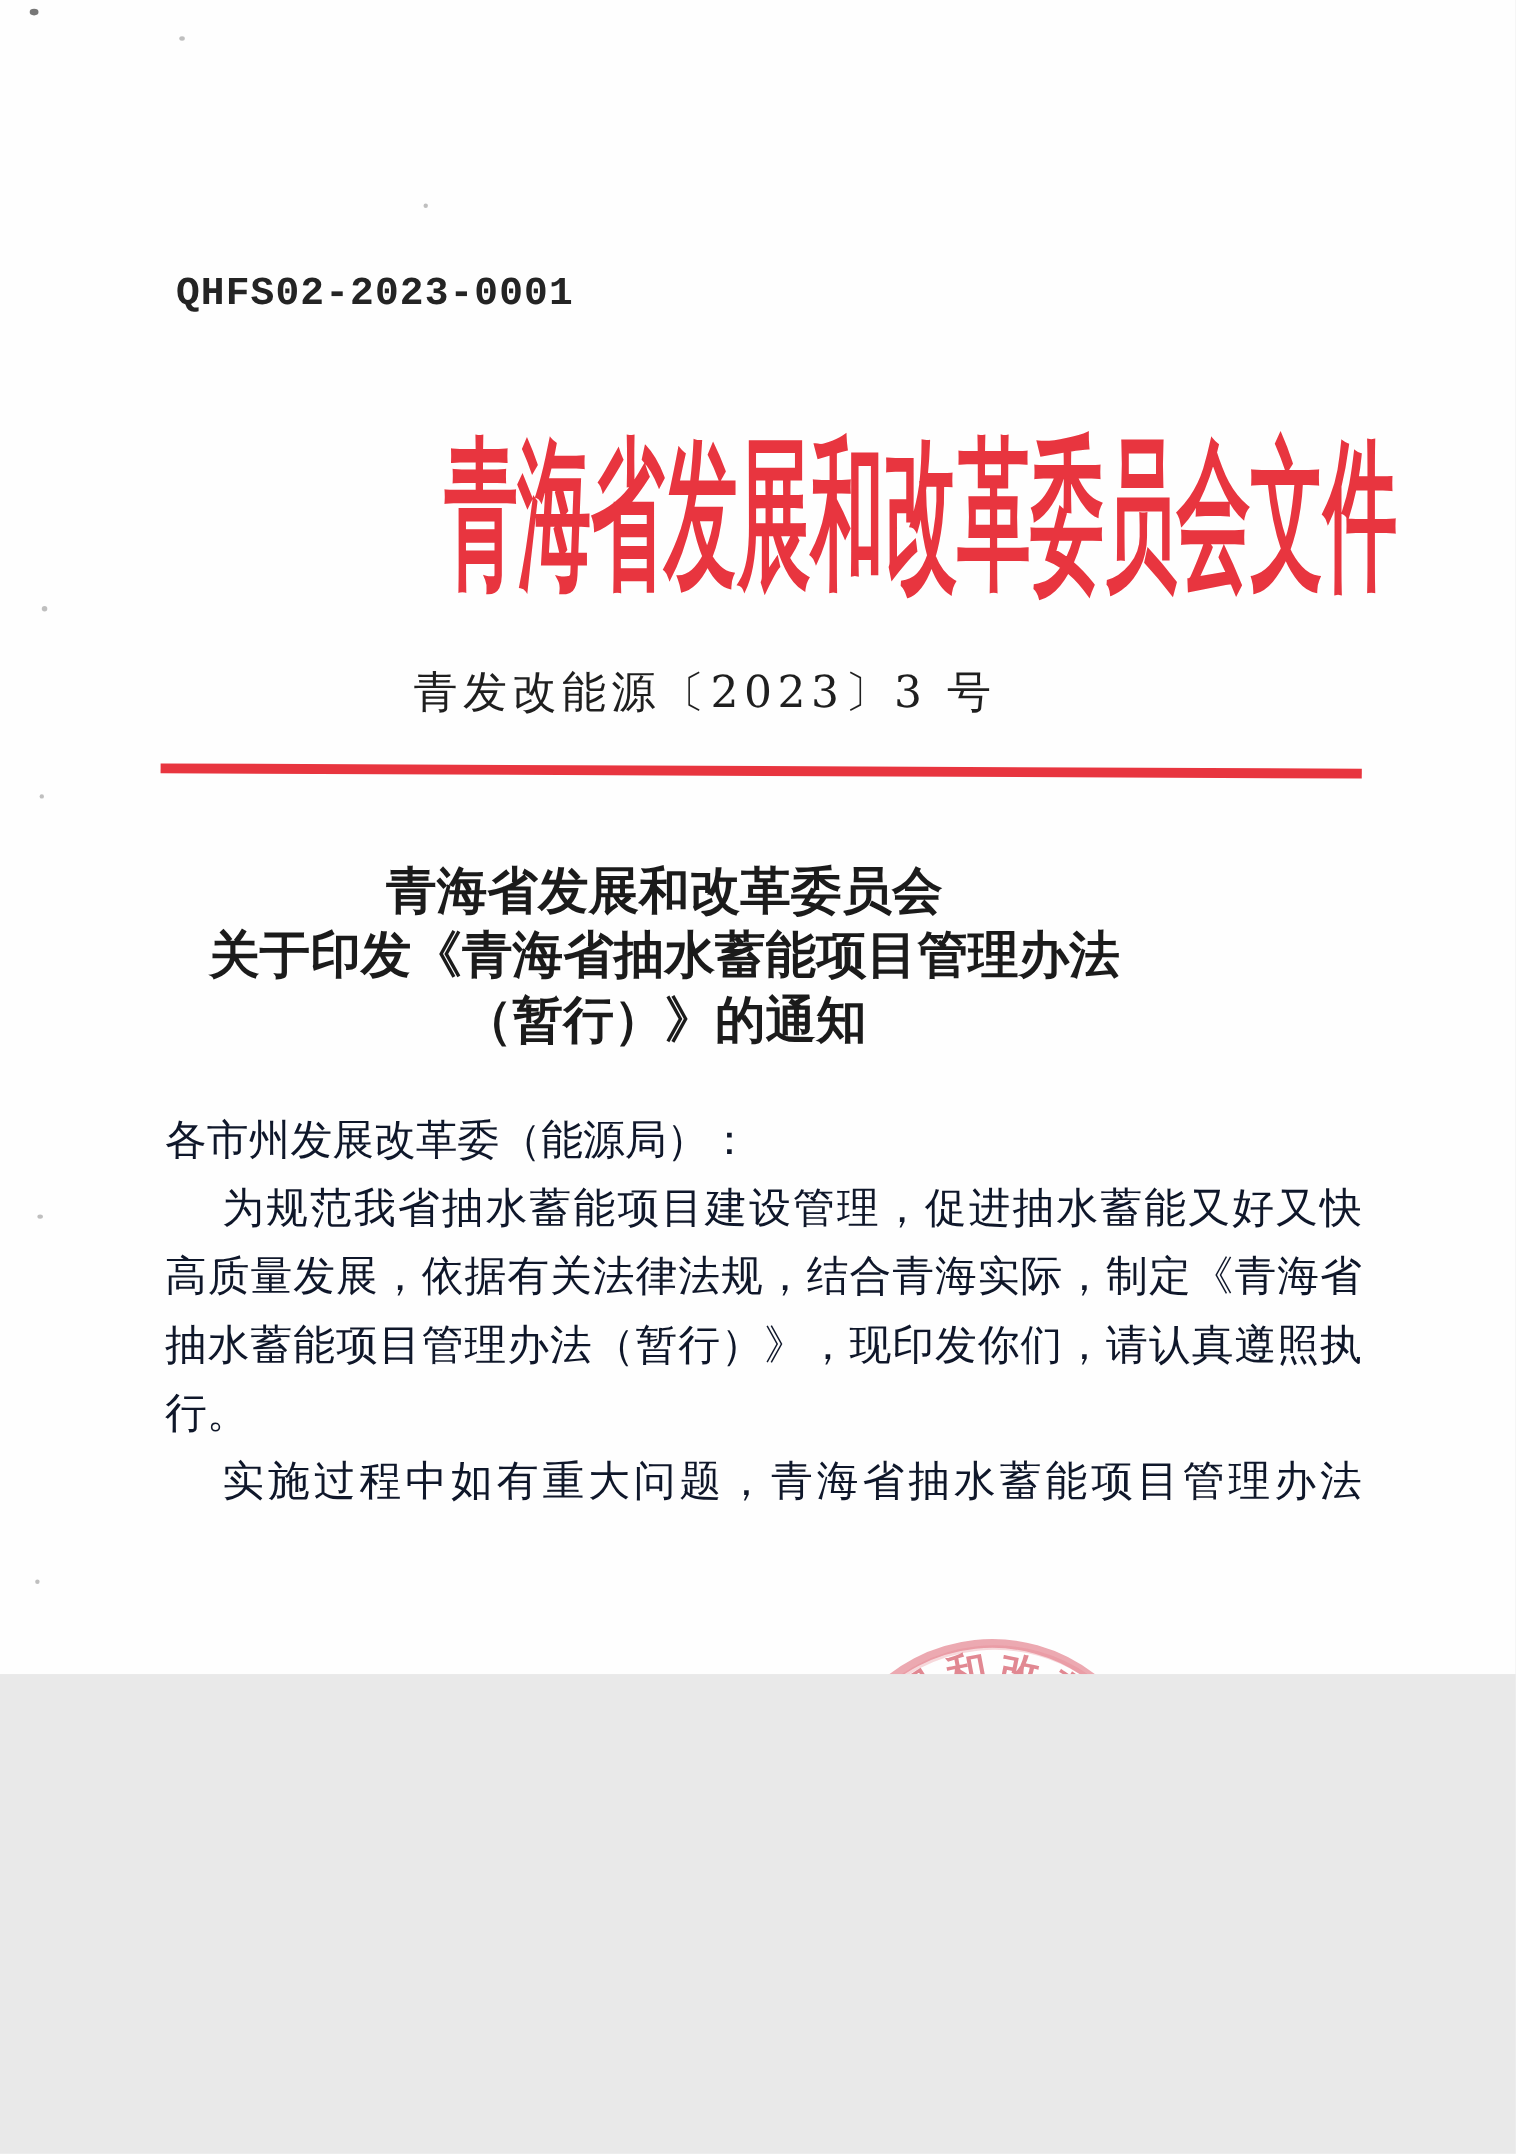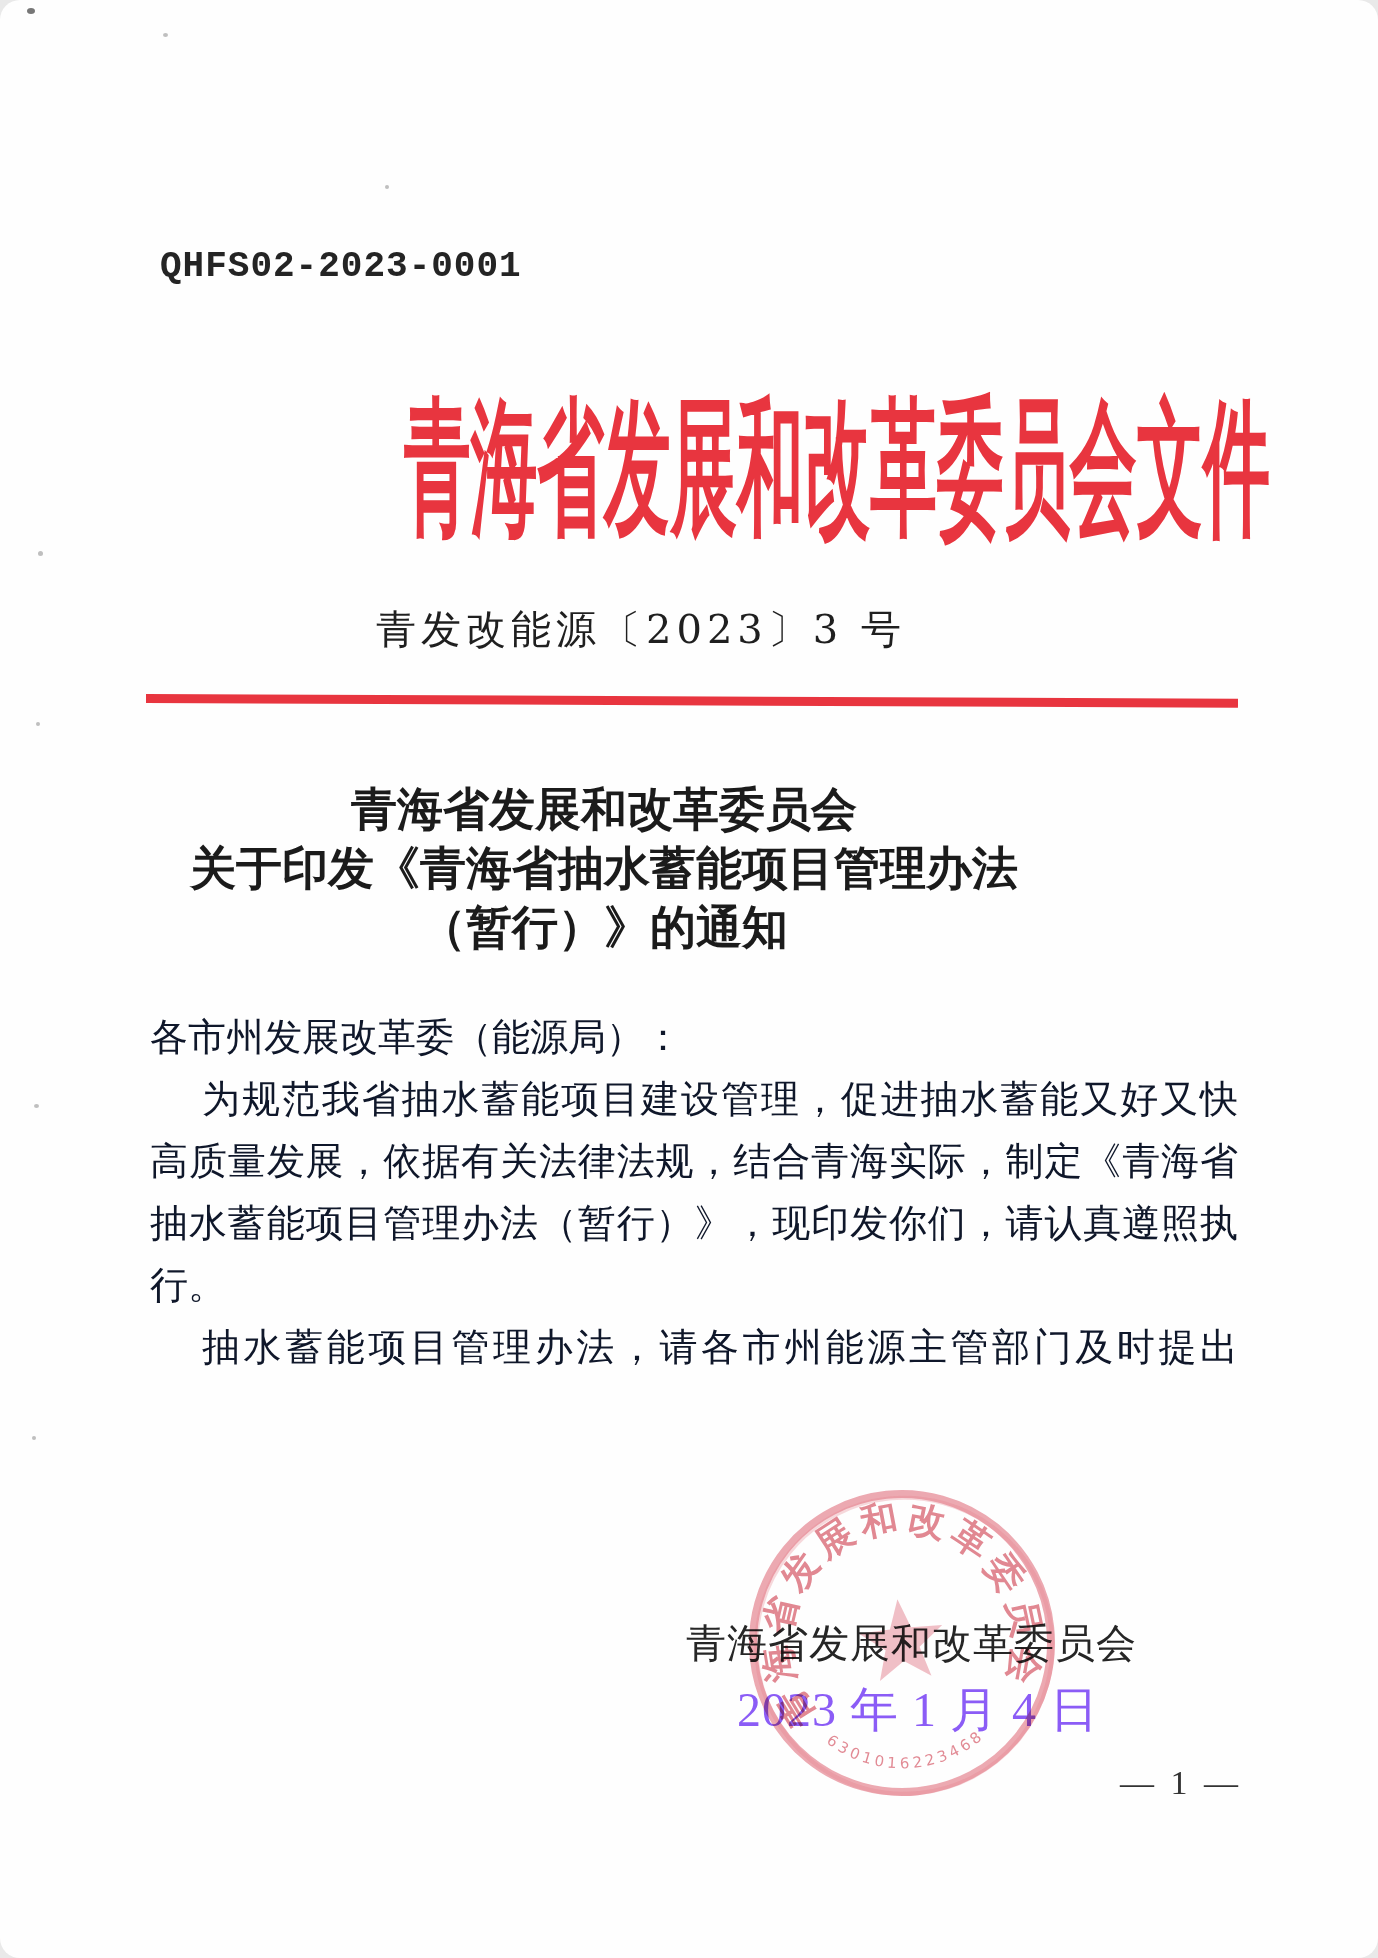--- a/index.html
+++ b/index.html
@@ -1,23 +1,22 @@
 <!DOCTYPE html>
 <html><head>
 <meta charset="utf-8">
 <style>
   html,body{margin:0;padding:0;background:#e9e9e9;}
   #page{
     position:relative;
-    width:1378px;height:1958px;
+    width:1378px;height:1522px;
     margin:0 auto;
     background:#fefefe;
     overflow:hidden;
     font-family:"Liberation Serif", serif;
-    border-radius:20px;
   }
   
   #doc-code{
     position:absolute;left:160px;top:246px;
     font-family:"Liberation Mono", monospace;
     font-size:36px;font-weight:700;letter-spacing:1px;color:#242424;
   }
   
   #banner-wrap{
     position:absolute;left:0;top:376px;width:1378px;
@@ -119,21 +118,21 @@
     <div>关于印发《青海省抽水蓄能项目管理办法</div>
     <div>（暂行）》的通知</div>
   </div>
 
   <div id="body">
     <div class="bline">各市州发展改革委（能源局）：</div>
     <div class="bline indent just">为规范我省抽水蓄能项目建设管理，促进抽水蓄能又好又快</div>
     <div class="bline just">高质量发展，依据有关法律法规，结合青海实际，制定《青海省</div>
     <div class="bline just">抽水蓄能项目管理办法（暂行）》，现印发你们，请认真遵照执</div>
     <div class="bline">行。</div>
-    <div class="bline indent just">抽水蓄能项目管理办法，请各市州能源主管部门及时提出</div>
+    <div class="bline indent just">实施过程中如有重大问题，青海省抽水蓄能项目管理办法</div>
   </div>
 
   <div id="sig-agency">青海省发展和改革委员会</div>
   <div id="sig-date">2023 年 1 月 4 日</div>
 
   <div id="seal">
     <svg width="330" height="330" viewBox="-165 -165 330 330">
       <defs>
         <path id="arcTop" d="M -91.7 64.2 A 112 112 0 1 1 91.7 64.2" fill="none"></path>
         <path id="arcBottom" d="M -86 91 A 125 125 0 0 0 86 91" fill="none"></path>

